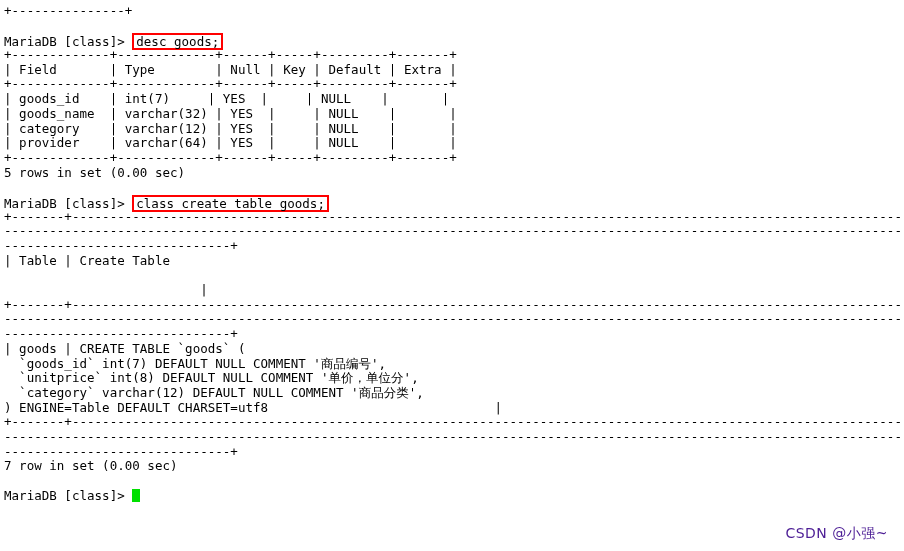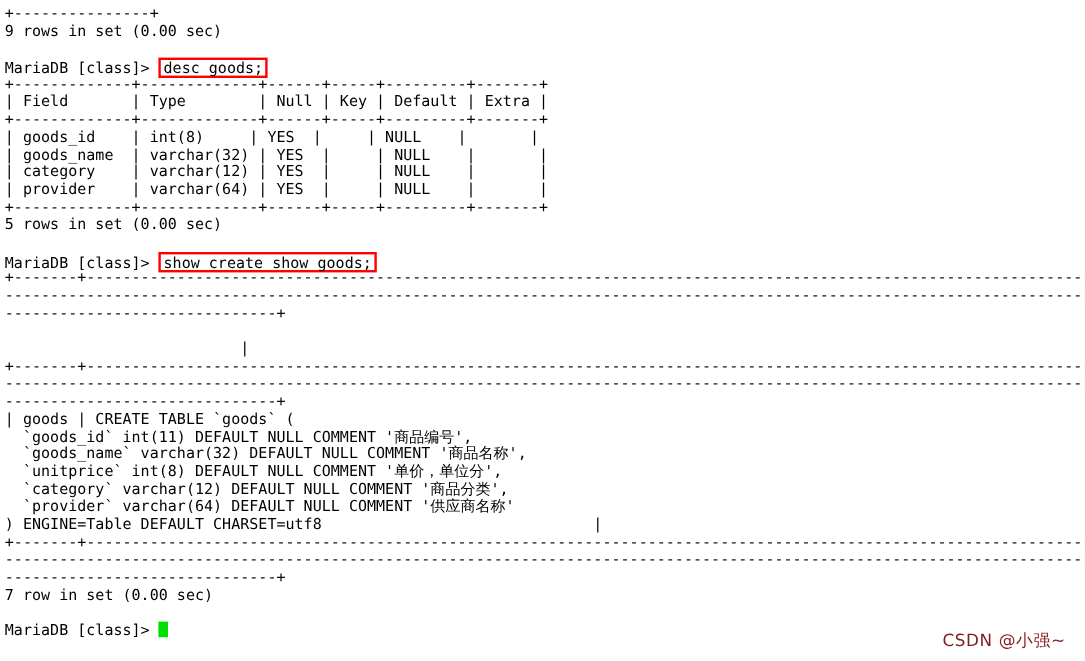--- a/index.html
+++ b/index.html
@@ -65,64 +65,62 @@
     background: #00e000;
     vertical-align: -2px;
   }
 
   .watermark {
     position: absolute;
     right: 16px;
     bottom: 8px;
     font-family: "DejaVu Sans", "Liberation Sans", sans-serif;
     font-size: 14px;
-    color: #7f1d1d;
+    color: #4c1d95;
     white-space: pre;
     letter-spacing: 0.5px;
   }
 </style>
 </head>
 <body>
 
 <div id="terminal">
 
   <div class="line">+---------------+</div>
-  <div class="line">9 rows in set (0.00 sec)</div>
   <div class="line blank"></div>
 
   <div class="line promptline"><span>MariaDB [class]&gt; </span><span class="cmd-box">desc goods;</span></div>
 
   <div class="line">+-------------+-------------+------+-----+---------+-------+</div>
   <div class="line">| Field       | Type        | Null | Key | Default | Extra |</div>
   <div class="line">+-------------+-------------+------+-----+---------+-------+</div>
-  <div class="line">| goods_id    | int(8)     | YES  |     | NULL    |       |</div>
+  <div class="line">| goods_id    | int(7)     | YES  |     | NULL    |       |</div>
   <div class="line">| goods_name  | varchar(32) | YES  |     | NULL    |       |</div>
   <div class="line">| category    | varchar(12) | YES  |     | NULL    |       |</div>
   <div class="line">| provider    | varchar(64) | YES  |     | NULL    |       |</div>
   <div class="line">+-------------+-------------+------+-----+---------+-------+</div>
   <div class="line">5 rows in set (0.00 sec)</div>
   <div class="line blank"></div>
 
-  <div class="line promptline"><span>MariaDB [class]&gt; </span><span class="cmd-box">show create show goods;</span></div>
+  <div class="line promptline"><span>MariaDB [class]&gt; </span><span class="cmd-box">class create table goods;</span></div>
 
   <div class="line">+-------+-------------------------------------------------------------------------------------------------------------------------</div>
   <div class="line">--------------------------------------------------------------------------------------------------------------------------------</div>
   <div class="line">------------------------------+</div>
+  <div class="line">| Table | Create Table</div>
   <div class="line blank"></div>
   <div class="line">                          |</div>
   <div class="line">+-------+-------------------------------------------------------------------------------------------------------------------------</div>
   <div class="line">--------------------------------------------------------------------------------------------------------------------------------</div>
   <div class="line">------------------------------+</div>
 
   <div class="line">| goods | CREATE TABLE `goods` (</div>
-  <div class="line">  `goods_id` int(11) DEFAULT NULL COMMENT '商品编号',</div>
-  <div class="line">  `goods_name` varchar(32) DEFAULT NULL COMMENT '商品名称',</div>
+  <div class="line">  `goods_id` int(7) DEFAULT NULL COMMENT '商品编号',</div>
   <div class="line">  `unitprice` int(8) DEFAULT NULL COMMENT '单价，单位分',</div>
   <div class="line">  `category` varchar(12) DEFAULT NULL COMMENT '商品分类',</div>
-  <div class="line">  `provider` varchar(64) DEFAULT NULL COMMENT '供应商名称'</div>
   <div class="line">) ENGINE=Table DEFAULT CHARSET=utf8                              |</div>
 
   <div class="line">+-------+-------------------------------------------------------------------------------------------------------------------------</div>
   <div class="line">--------------------------------------------------------------------------------------------------------------------------------</div>
   <div class="line">------------------------------+</div>
   <div class="line">7 row in set (0.00 sec)</div>
   <div class="line blank"></div>
 
   <div class="line promptline"><span>MariaDB [class]&gt; </span><span class="cursor"></span></div>
 

